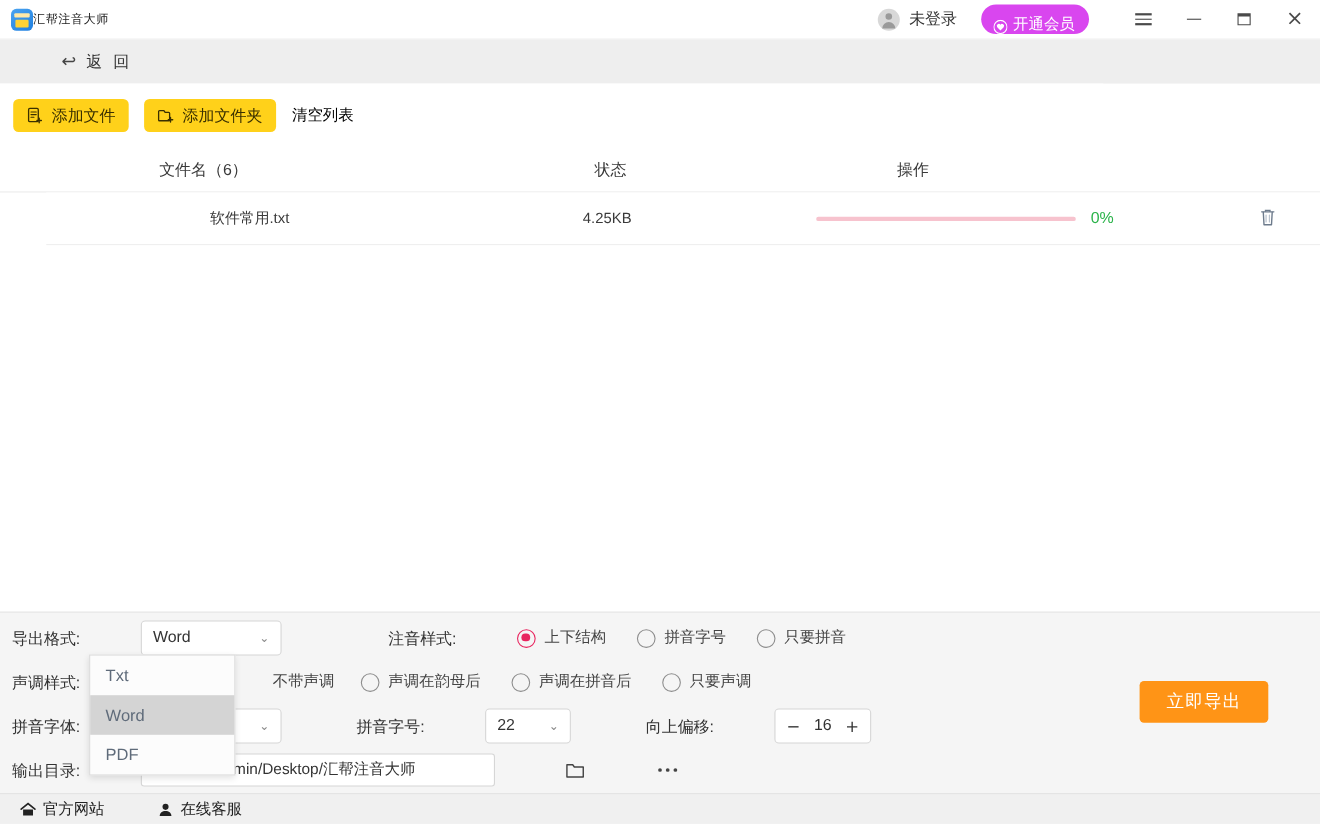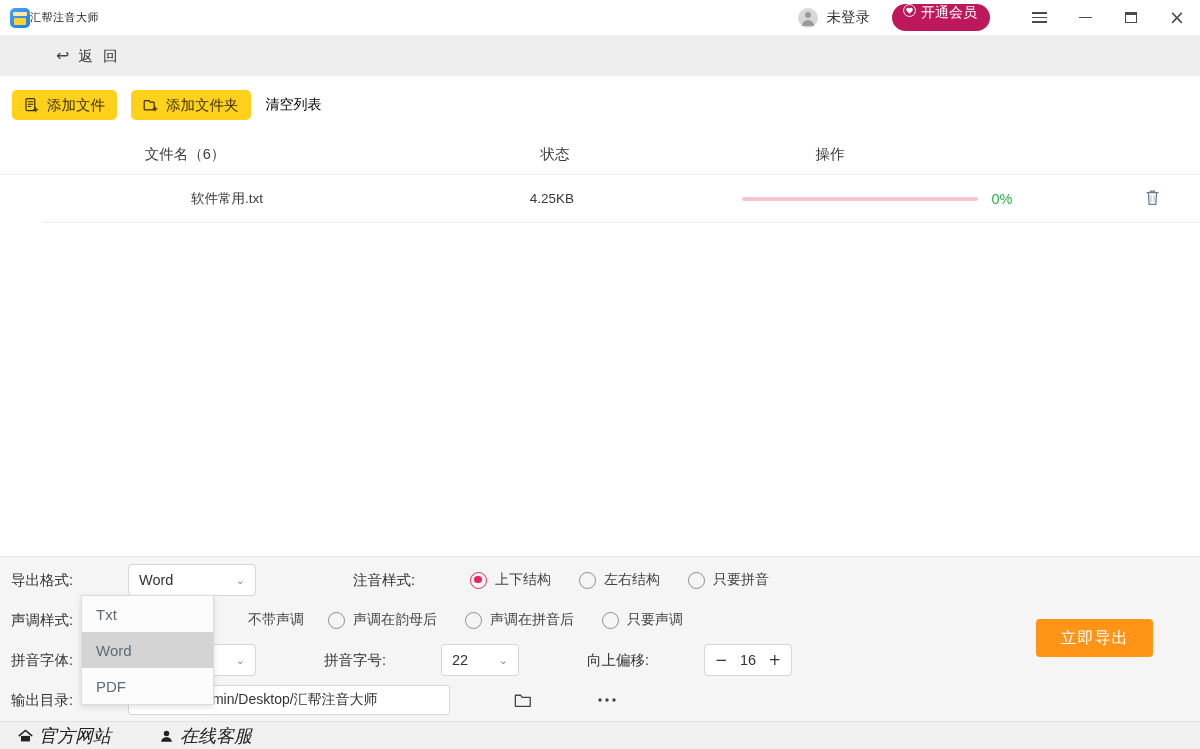--- a/index.html
+++ b/index.html
@@ -41,22 +41,22 @@
   .avatar::before{
     content:""; position:absolute; left:7px; top:4px; width:6px; height:6px;
     border-radius:50%; background:#9a9a9a;
   }
   .avatar::after{
     content:""; position:absolute; left:4px; top:12px; width:12px; height:6px;
     border-radius:6px 6px 0 0; background:#9a9a9a;
   }
   .user-name { margin-left:9px; font-size:14.5px; color:#333; }
   .vip-btn {
-    display:flex; align-items:flex-start; gap:5px;
-    background:#be185d; color:#fff; border-radius:14px;
+    display:flex; align-items:flex-end; gap:5px;
+    background:#d946ef; color:#fff; border-radius:14px;
     height:27px; padding:0 13px 0 11px; font-size:14px; cursor:pointer;
     border:none; margin-right:26px;
   }
   .vip-heart { width:13px; height:13px; flex:none; }
   .win-btn {
     width:46px; height:36px; display:flex; align-items:center; justify-content:center;
     cursor:pointer; color:#4a4a4a;
   }
   .hamb { display:block; width:15px; height:11px; position:relative; }
   .hamb i { position:absolute; left:0; width:15px; height:1.6px; background:#4a4a4a; }
@@ -173,22 +173,22 @@
   .dd-item { height:36px; display:flex; align-items:center; padding:0 14px;
              font-size:15px; color:#5f6b7a; cursor:pointer; }
   .dd-item.sel { background:#d4d4d4; }
 
   
   .statusbar {
     position:absolute; top:721px; left:0; width:1200px; height:28px;
     background:#f0f0f0; border-top:1px solid #e3e3e3;
     display:flex; align-items:center;
   }
-  .status-link { display:flex; align-items:center; gap:6px; font-size:18px;
-                 color:#222; cursor:pointer;font-style:italic; }
+  .status-link { display:flex; align-items:center; gap:6px; font-size:14px;
+                 color:#222; cursor:pointer; }
   .sl1 { margin-left:18px; } .sl2 { margin-left:48px; }
 </style>
 </head>
 <body>
 
 <div id="app">
 
   <div class="titlebar">
     <div class="app-icon"></div>
     <div class="app-title">汇帮注音大师</div>
@@ -293,21 +293,21 @@
       </div>
 
       <div class="slabel" style="width:100px;margin-left:18px;">注音样式:</div>
       <div class="radio-grp">
         <label class="radio-item">
           <span class="rdot on"></span>
           <span class="rtext">上下结构</span>
         </label>
         <label class="radio-item">
           <span class="rdot"></span>
-          <span class="rtext">左右结构</span>
+          <span class="rtext">拼音字号</span>
         </label>
         <label class="radio-item">
           <span class="rdot"></span>
           <span class="rtext">只要拼音</span>
         </label>
       </div>
     </div>
 
     <div class="srow srow2">
       <div class="slabel">声调样式:</div>

